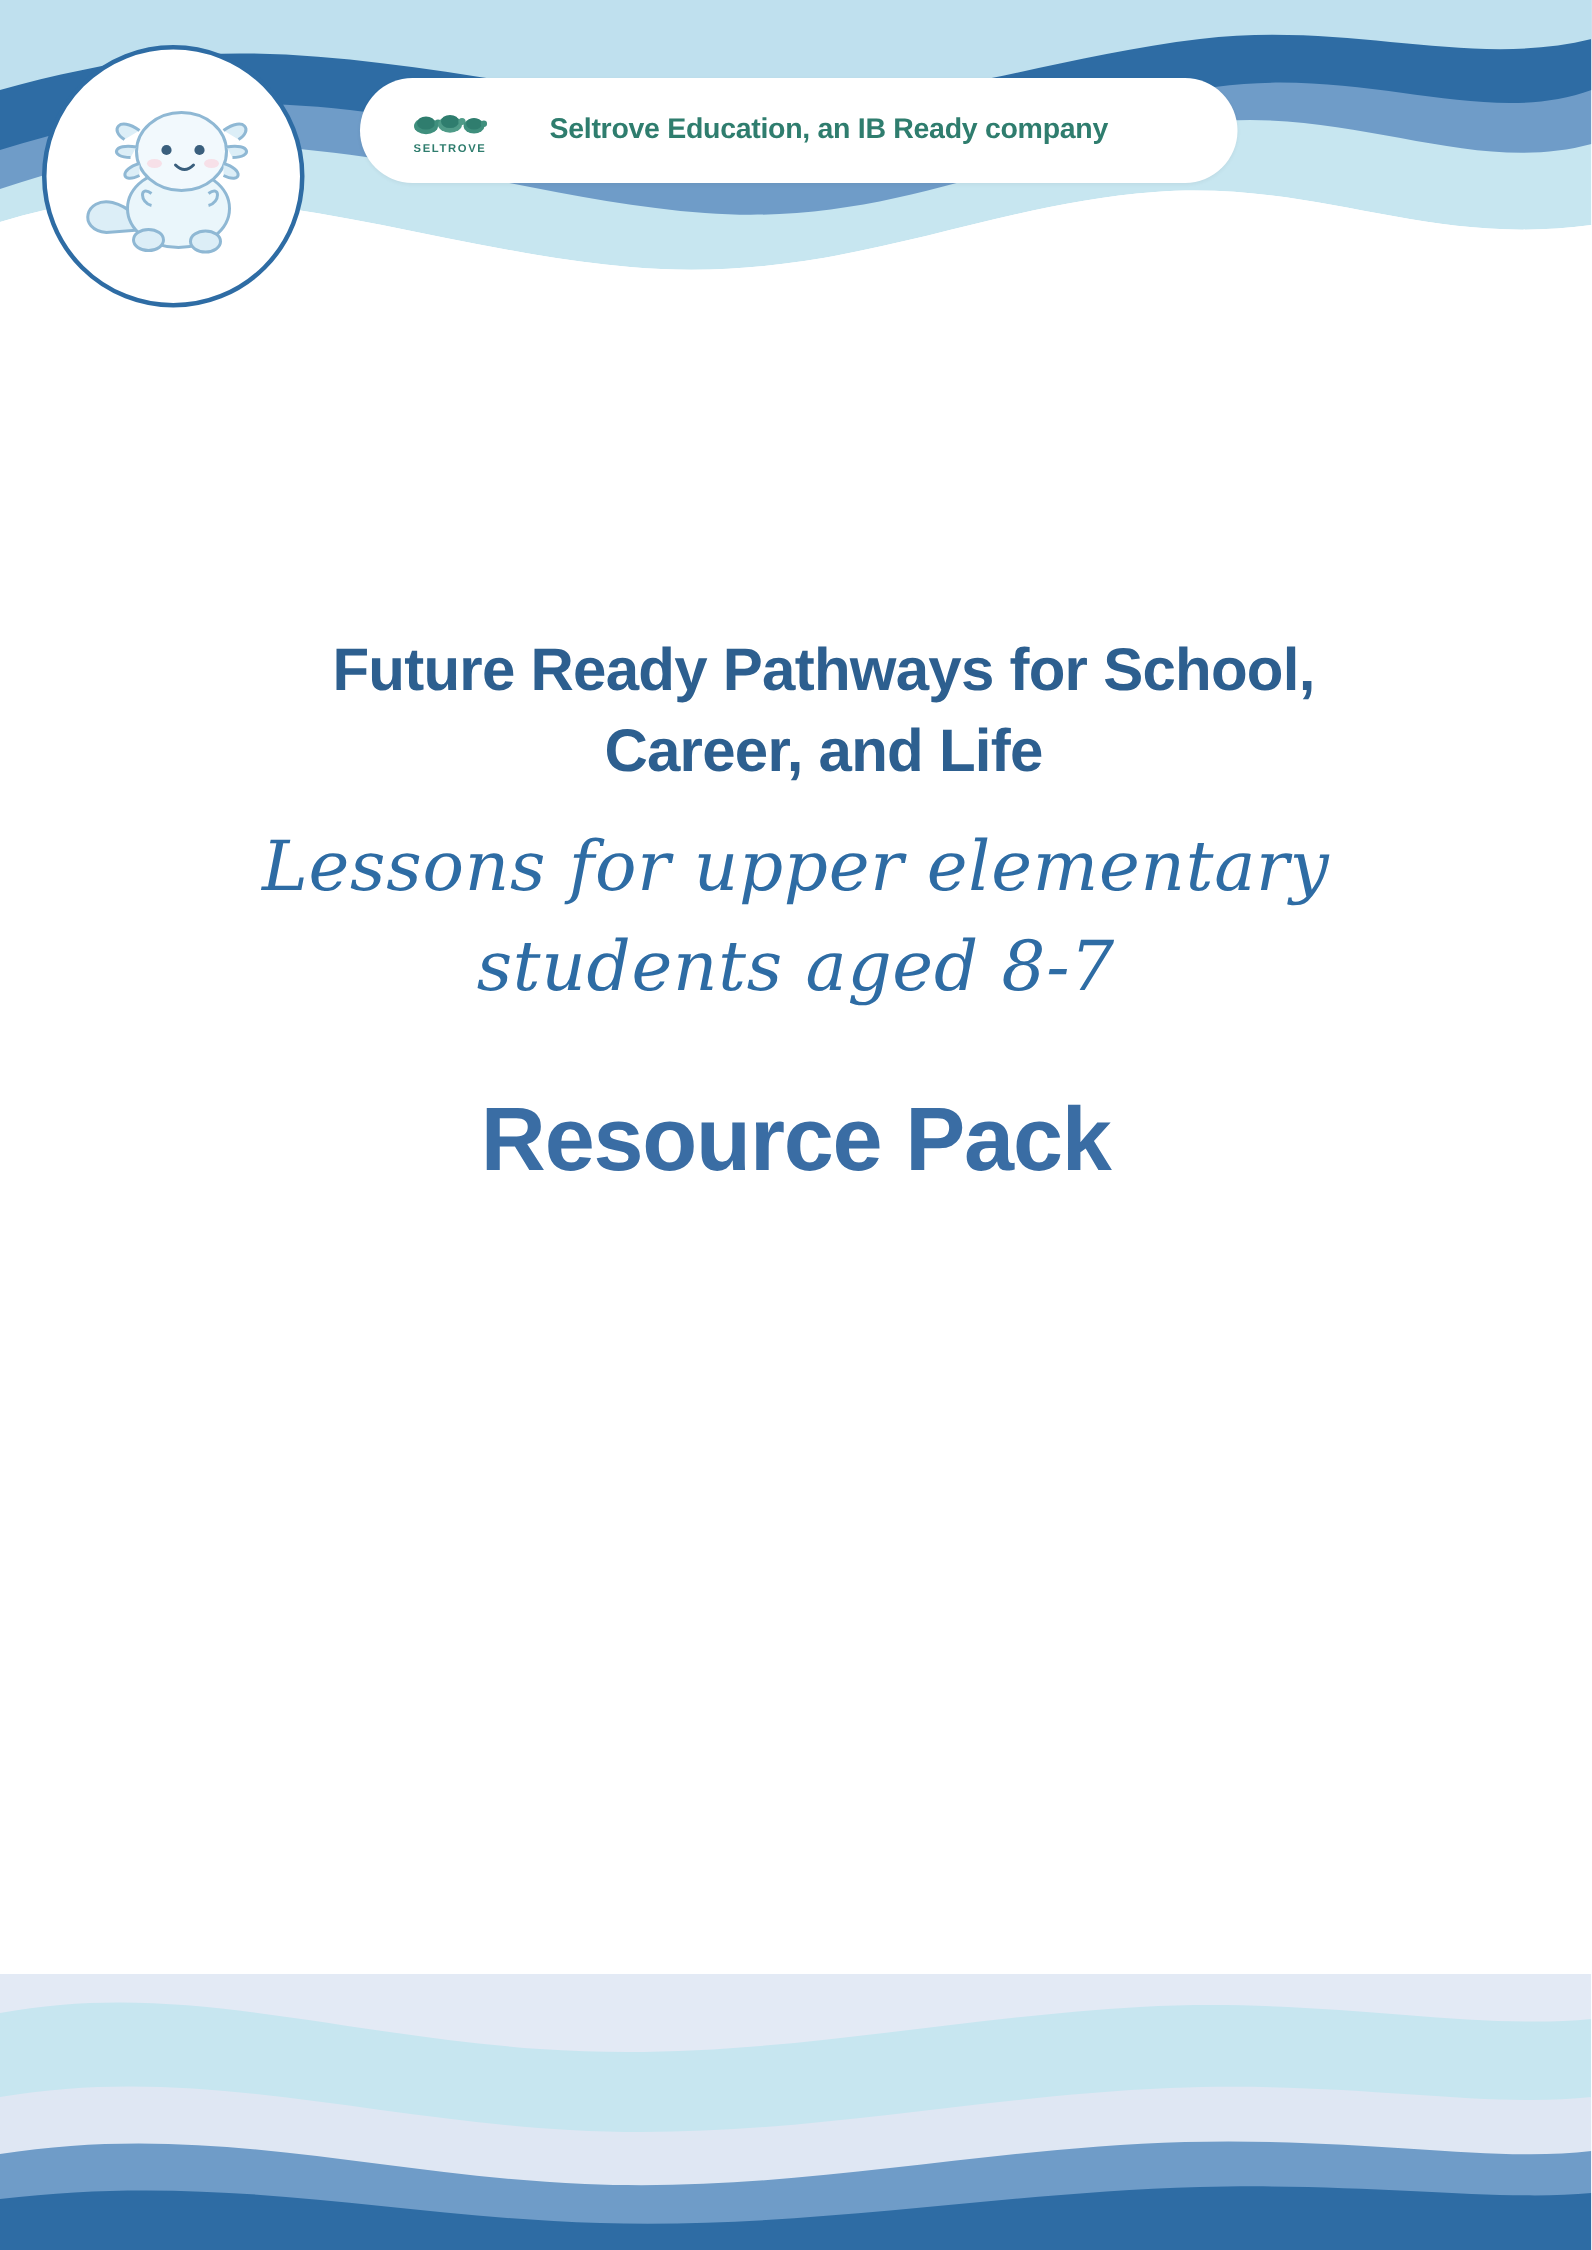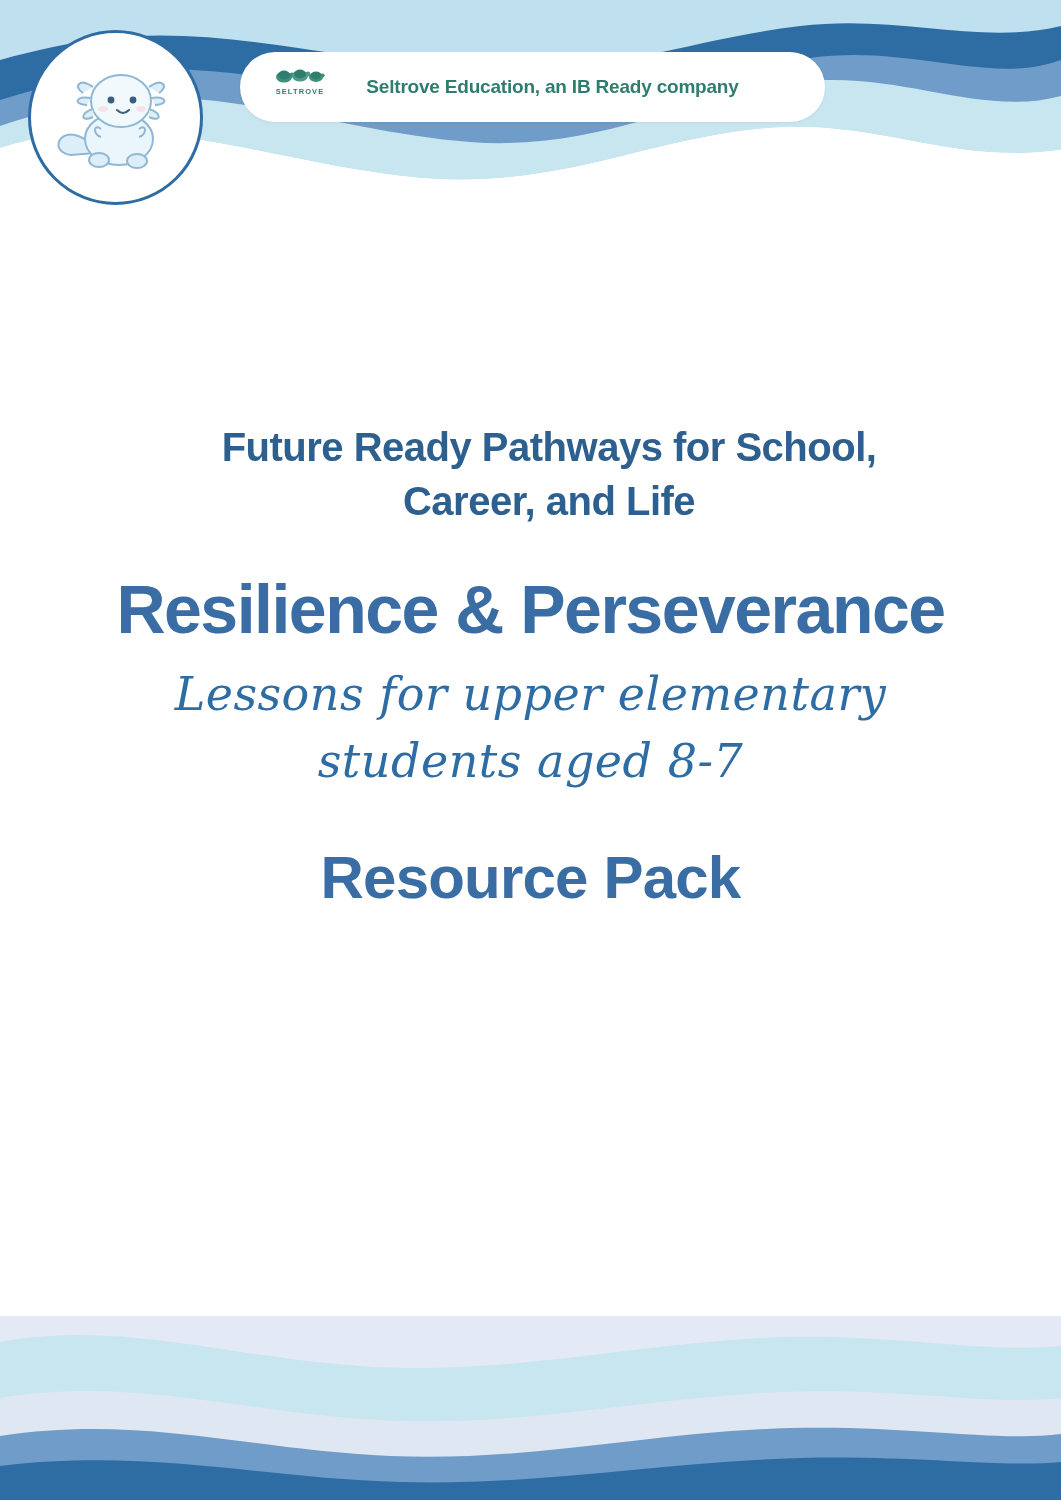--- a/index.html
+++ b/index.html
@@ -44,20 +44,21 @@
     padding: 0 28px;
     box-shadow: 0 1px 3px rgba(0,0,0,0.05);
     z-index: 6;
   }
   .brand-logo {
     width: 64px;
     height: 44px;
     display: flex;
     flex-direction: column;
     align-items: center;
+    justify-content: center;
     flex: none;
   }
   .brand-logo-word {
     font-size: 7.5px;
     letter-spacing: 1.1px;
     color: #2f7d6e;
     font-weight: 700;
     margin-top: 2px;
     font-family: "Liberation Sans", sans-serif;
   }
@@ -199,21 +200,20 @@
         <ellipse cx="42" cy="10.5" rx="5.2" ry="3.9" fill="#2f7d6e"></ellipse>
         <circle cx="48.6" cy="10.5" r="2.1" fill="#3f8f7d"></circle>
       </svg>
       <div class="brand-logo-word">SELTROVE</div>
     </div>
     <div class="brand-text">Seltrove Education, an IB Ready company</div>
   </div>
 
   <div class="content">
     <div class="eyebrow">Future Ready Pathways for School, Career, and Life</div>
-    <div class="main-title">Resilience &amp; Perseverance</div>
     <div class="subtitle">Lessons for upper elementary students aged 8-7</div>
     <div class="pack-label">Resource Pack</div>
   </div>
 
   <div class="wave-layer wave-bottom">
     <svg width="1061" height="220" viewBox="0 0 1061 220" preserveAspectRatio="none" xmlns="http://www.w3.org/2000/svg">
       <path d="M0,36 H1061 V220 H0 Z" fill="#e3eaf5"></path>
       <path d="M0,62 C120,40 220,76 360,86 C500,96 620,66 760,58 C880,51 980,74 1061,66 V220 H0 Z" fill="#c7e6f0"></path>
       <path d="M0,118 C130,96 240,132 380,140 C520,148 640,118 780,112 C900,107 990,126 1061,118 V220 H0 Z" fill="#dfe7f3"></path>
       <path d="M0,156 C140,134 250,170 390,176 C530,182 650,152 790,148 C910,145 995,162 1061,154 V220 H0 Z" fill="#6f9cc8"></path>

